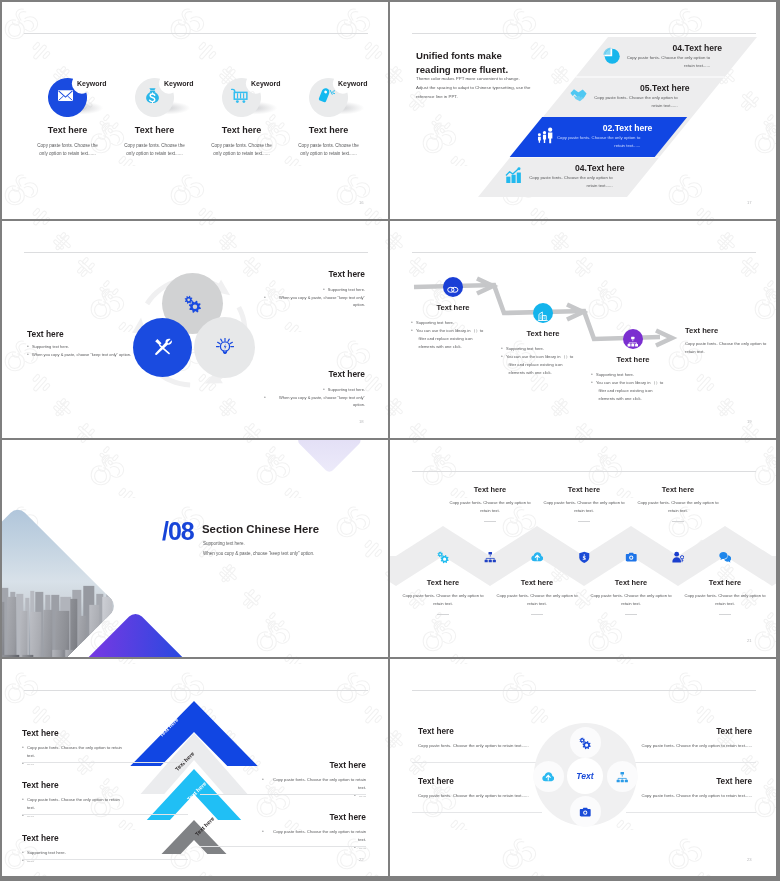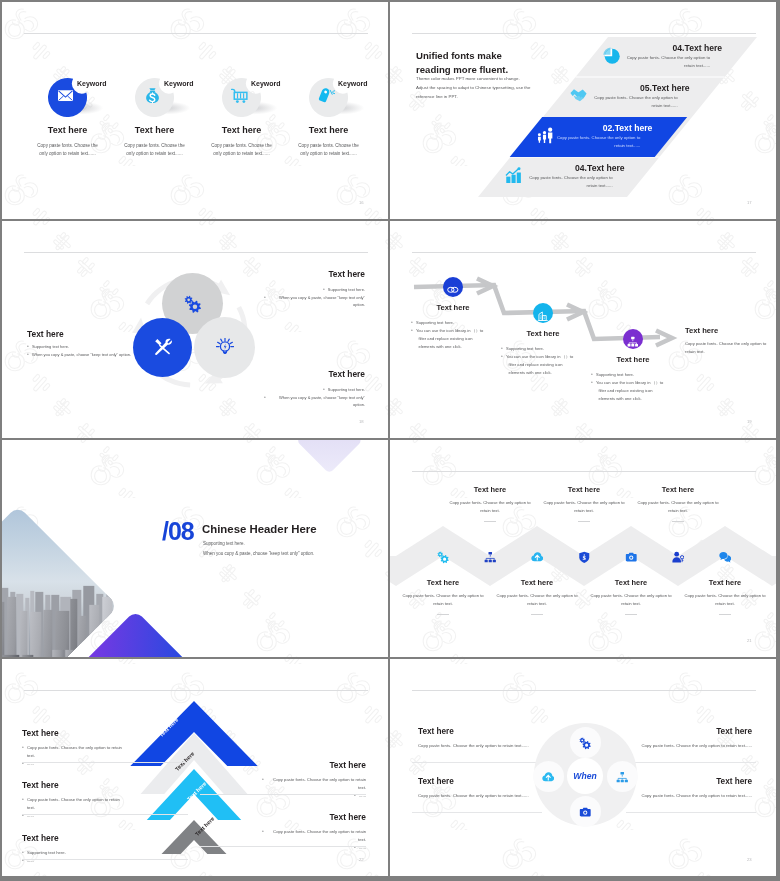--- a/index.html
+++ b/index.html
@@ -812,21 +812,21 @@
           <i style="left:97.5%;top:52.7%;width:5.2%;height:53.3%;background:linear-gradient(96deg,rgb(189,191,197) 0%,rgb(171,173,179) 55%,rgb(137,139,147) 100%)"></i>
           <i style="left:42.4%;top:74.8%;width:8.2%;height:25.2%;background:linear-gradient(93deg,rgb(144,146,152) 0%,rgb(122,124,130) 48%,rgb(84,86,94) 100%)"></i>
           <i style="left:52.2%;top:74.6%;width:5.3%;height:25.4%;background:linear-gradient(93deg,rgb(150,152,158) 0%,rgb(128,130,136) 48%,rgb(90,92,100) 100%)"></i>
           <i style="left:67.4%;top:72.0%;width:5.7%;height:28.0%;background:linear-gradient(93deg,rgb(179,181,187) 0%,rgb(157,159,165) 48%,rgb(119,121,129) 100%)"></i>
           <i style="left:73.6%;top:72.4%;width:5.4%;height:27.6%;background:linear-gradient(93deg,rgb(178,180,186) 0%,rgb(156,158,164) 48%,rgb(118,120,128) 100%)"></i>
           <i style="left:97.8%;top:71.3%;width:4.2%;height:28.7%;background:linear-gradient(93deg,rgb(177,179,185) 0%,rgb(155,157,163) 48%,rgb(117,119,127) 100%)"></i>
         </div>
       </div>
 <div class="abs" style="left:80.5px;top:191.7px;width:105px;height:105px;border-radius:9px;background:linear-gradient(228deg,#1e4ee4 0%,#2f48e0 24%,#6b3be2 72%,#8b37e6 100%);transform:rotate(45deg);"></div>
 <div class="s5-num" style="left:160px;top:79px">/08</div>
-<div class="s5-h" style="left:200px;top:83px">Chinese Header Here</div>
+<div class="s5-h" style="left:200px;top:83px">Section Chinese Here</div>
 <div class="s5-s" style="left:201px;top:99px;width:190px">
         <div>Supporting text here.</div>
         <div>When you copy &amp; paste, choose “keep text only” option.</div>
       </div>
 </div>
 <div class="slide s6">
 <svg class="wmlayer" width="386" height="217" viewBox="390 440 386 217" style="position:absolute;left:0;top:0;pointer-events:none">
         <defs>
           <pattern id="wmpat390_440" x="0" y="0" width="166" height="166" patternUnits="userSpaceOnUse">
             <g fill="none" stroke="#f2f2f2" stroke-width="1.1">
@@ -1275,21 +1275,21 @@
 <rect x="16.8" y="16.6" width="6.0" height="5.0" rx="0.6" fill="#2B9BE8"></rect>
 <path d="M12 6.8 v4.0 M4.2 16.6 v-2.4 h15.6 v2.4 M12 14.2 v2.4" fill="none" stroke="#2B9BE8" stroke-width="1.5"></path>
 </svg></div>
 <div class="abs" style="left:179.5px;top:136.5px;width:31.0px;height:31.0px;border-radius:50%;background:#fbfbfc"></div>
 <div class="abs" style="left:188.75px;top:145.75px;width:12.5px;height:12.5px"><svg viewBox="0 0 24 24" width="100%" height="100%">
 <path d="M8.4 3.4 h7.2 l1.2 2.2 h4.2 C21.6 5.6 22.4 6.4 22.4 7.4 V18.4 C22.4 19.4 21.6 20.2 20.6 20.2 H3.4 C2.4 20.2 1.6 19.4 1.6 18.4 V7.4 C1.6 6.4 2.4 5.6 3.4 5.6 h3.8 Z" fill="#1A4BD8"></path>
 <circle cx="12" cy="12.8" r="4.0" fill="#fff"></circle>
 <circle cx="12" cy="12.8" r="2.2" fill="#1A4BD8"></circle>
 </svg></div>
 <div class="abs" style="left:177px;top:99px;width:36px;height:36px;border-radius:50%;background:#ffffff"></div>
-<div class="s8-center" style="left:177px;top:112px;width:36px">When</div>
+<div class="s8-center" style="left:177px;top:112px;width:36px">Text</div>
 <div class="s8-h" style="left:28px;top:68px">Text here</div>
 <div class="s8-b" style="left:28px;top:83px;width:128px">Copy paste fonts. Choose the only option to retain text......</div>
 <div class="s8-h" style="left:232px;top:68px;width:130px;text-align:right">Text here</div>
 <div class="s8-b" style="left:234px;top:83px;width:128px;text-align:right">Copy paste fonts. Choose the only option to retain text......</div>
 <div class="s8-h" style="left:28px;top:118px">Text here</div>
 <div class="s8-b" style="left:28px;top:133px;width:128px">Copy paste fonts. Choose the only option to retain text......</div>
 <div class="s8-h" style="left:232px;top:118px;width:130px;text-align:right">Text here</div>
 <div class="s8-b" style="left:234px;top:133px;width:128px;text-align:right">Copy paste fonts. Choose the only option to retain text......</div>
 </div>
 </div>

